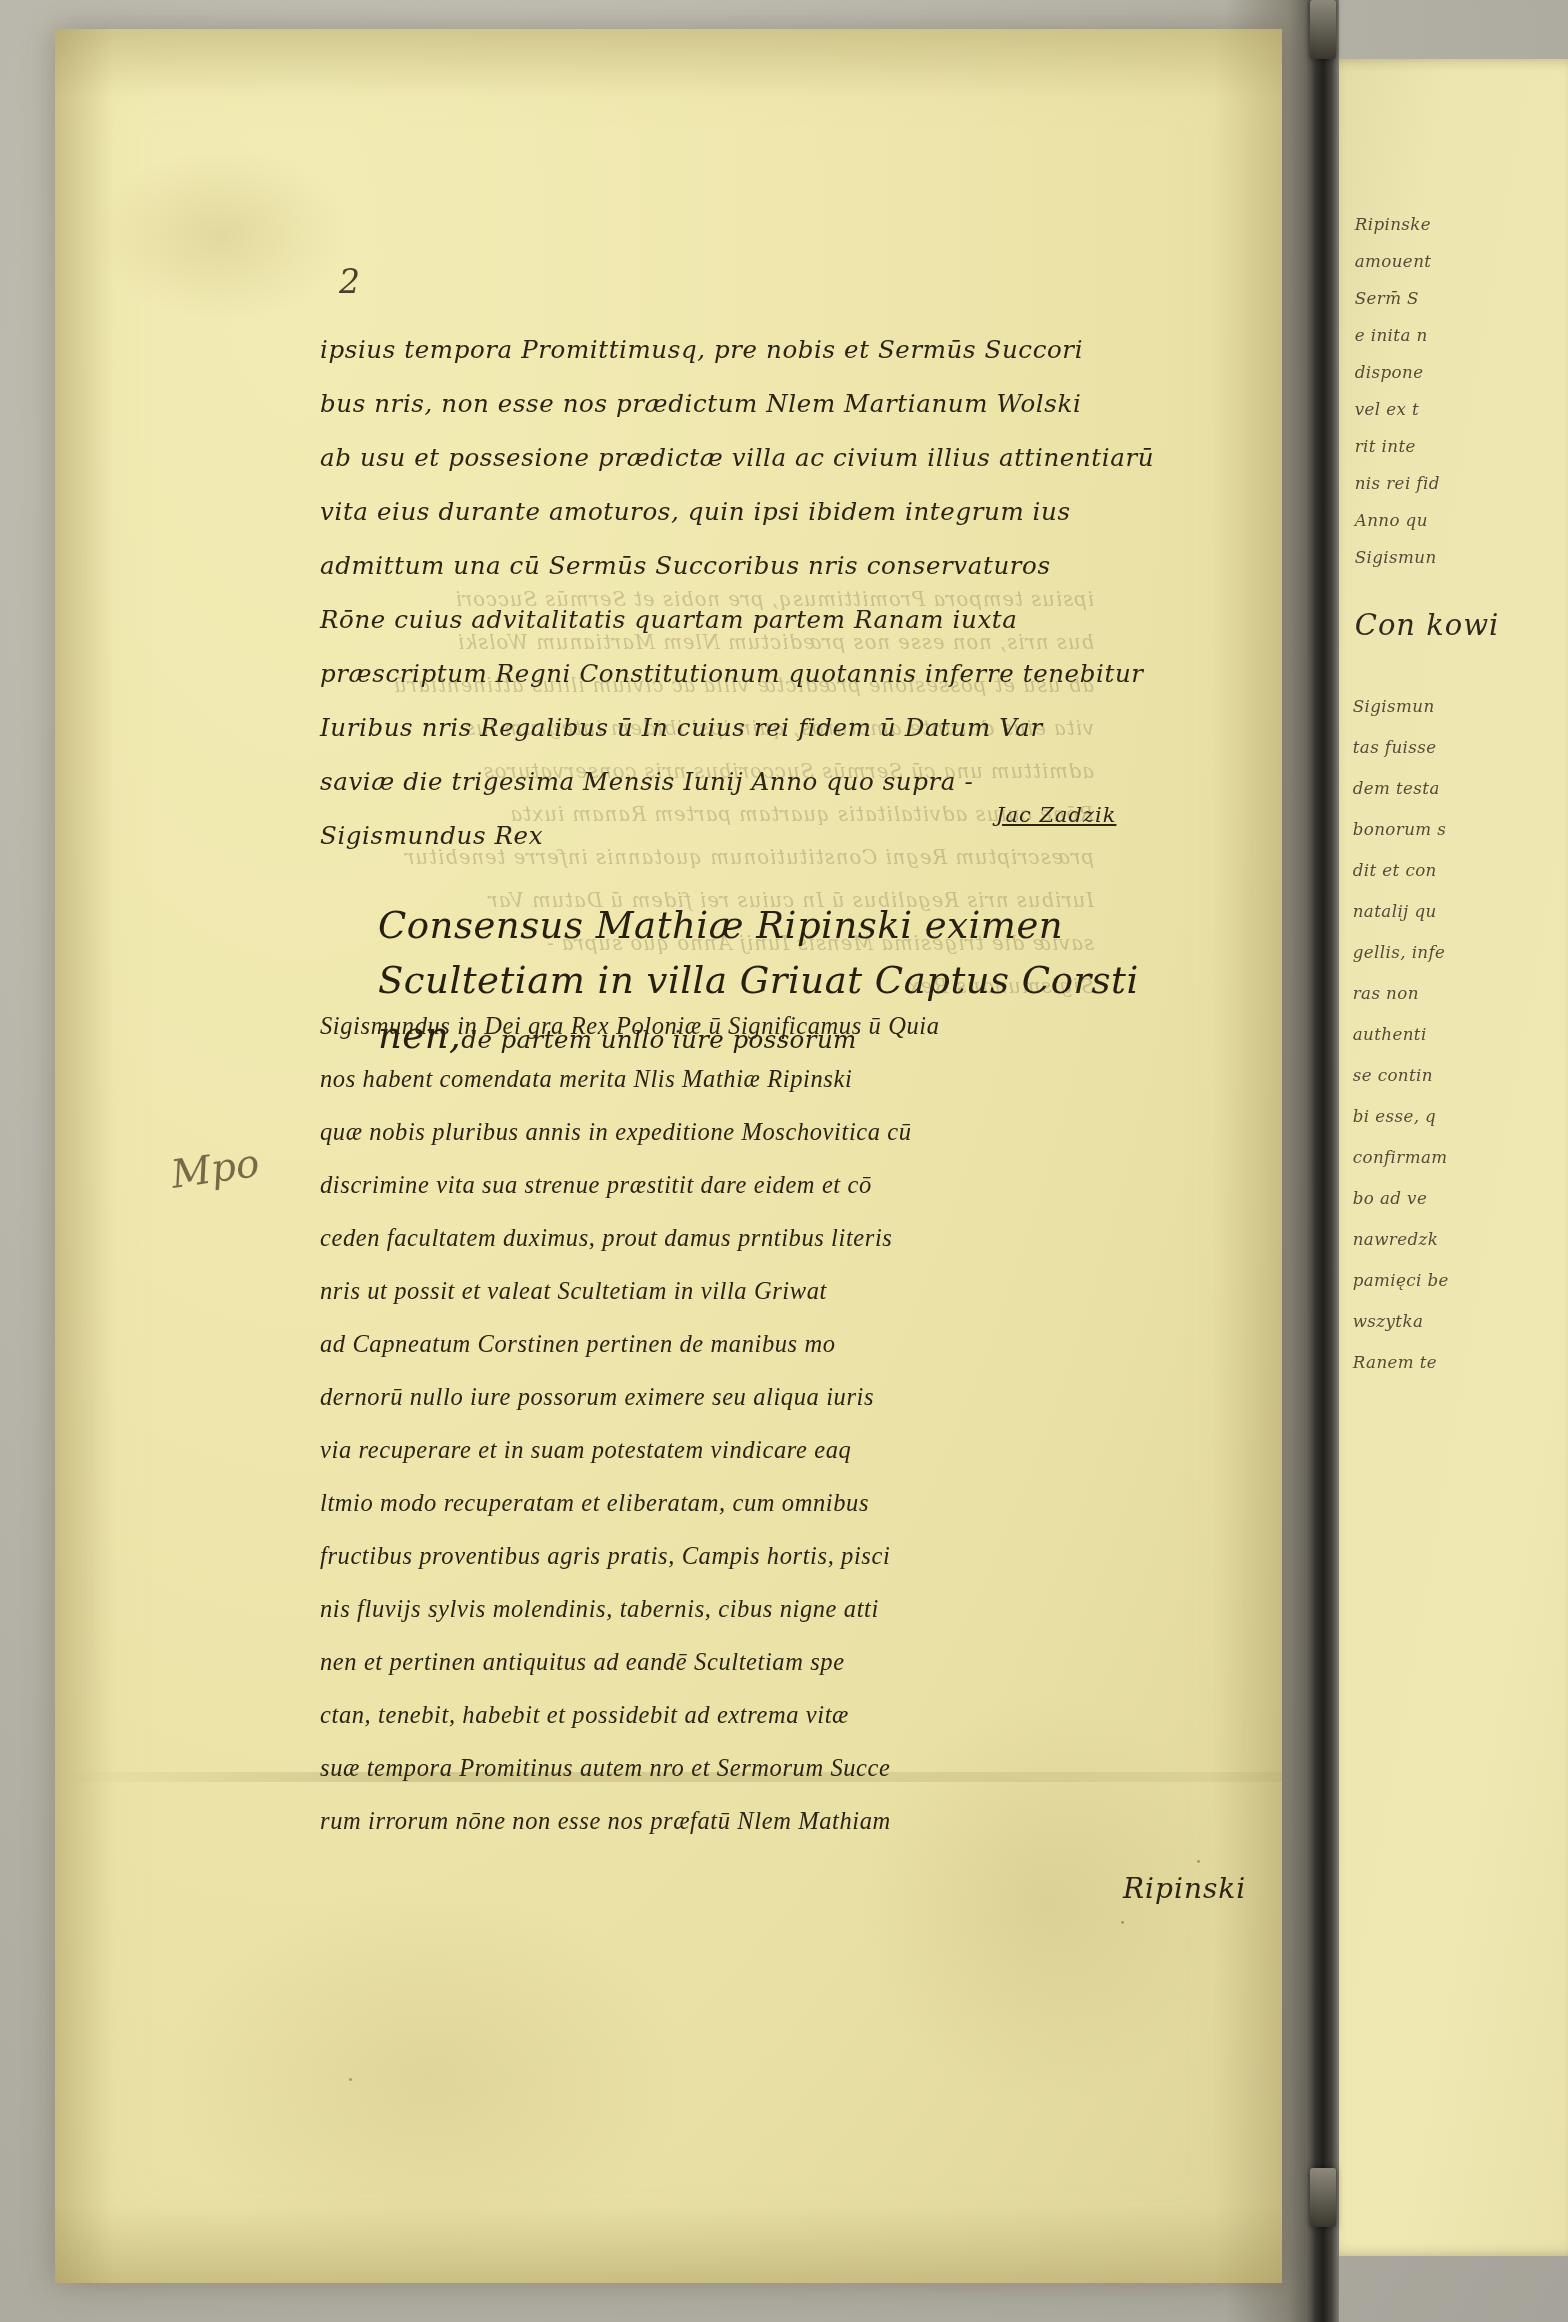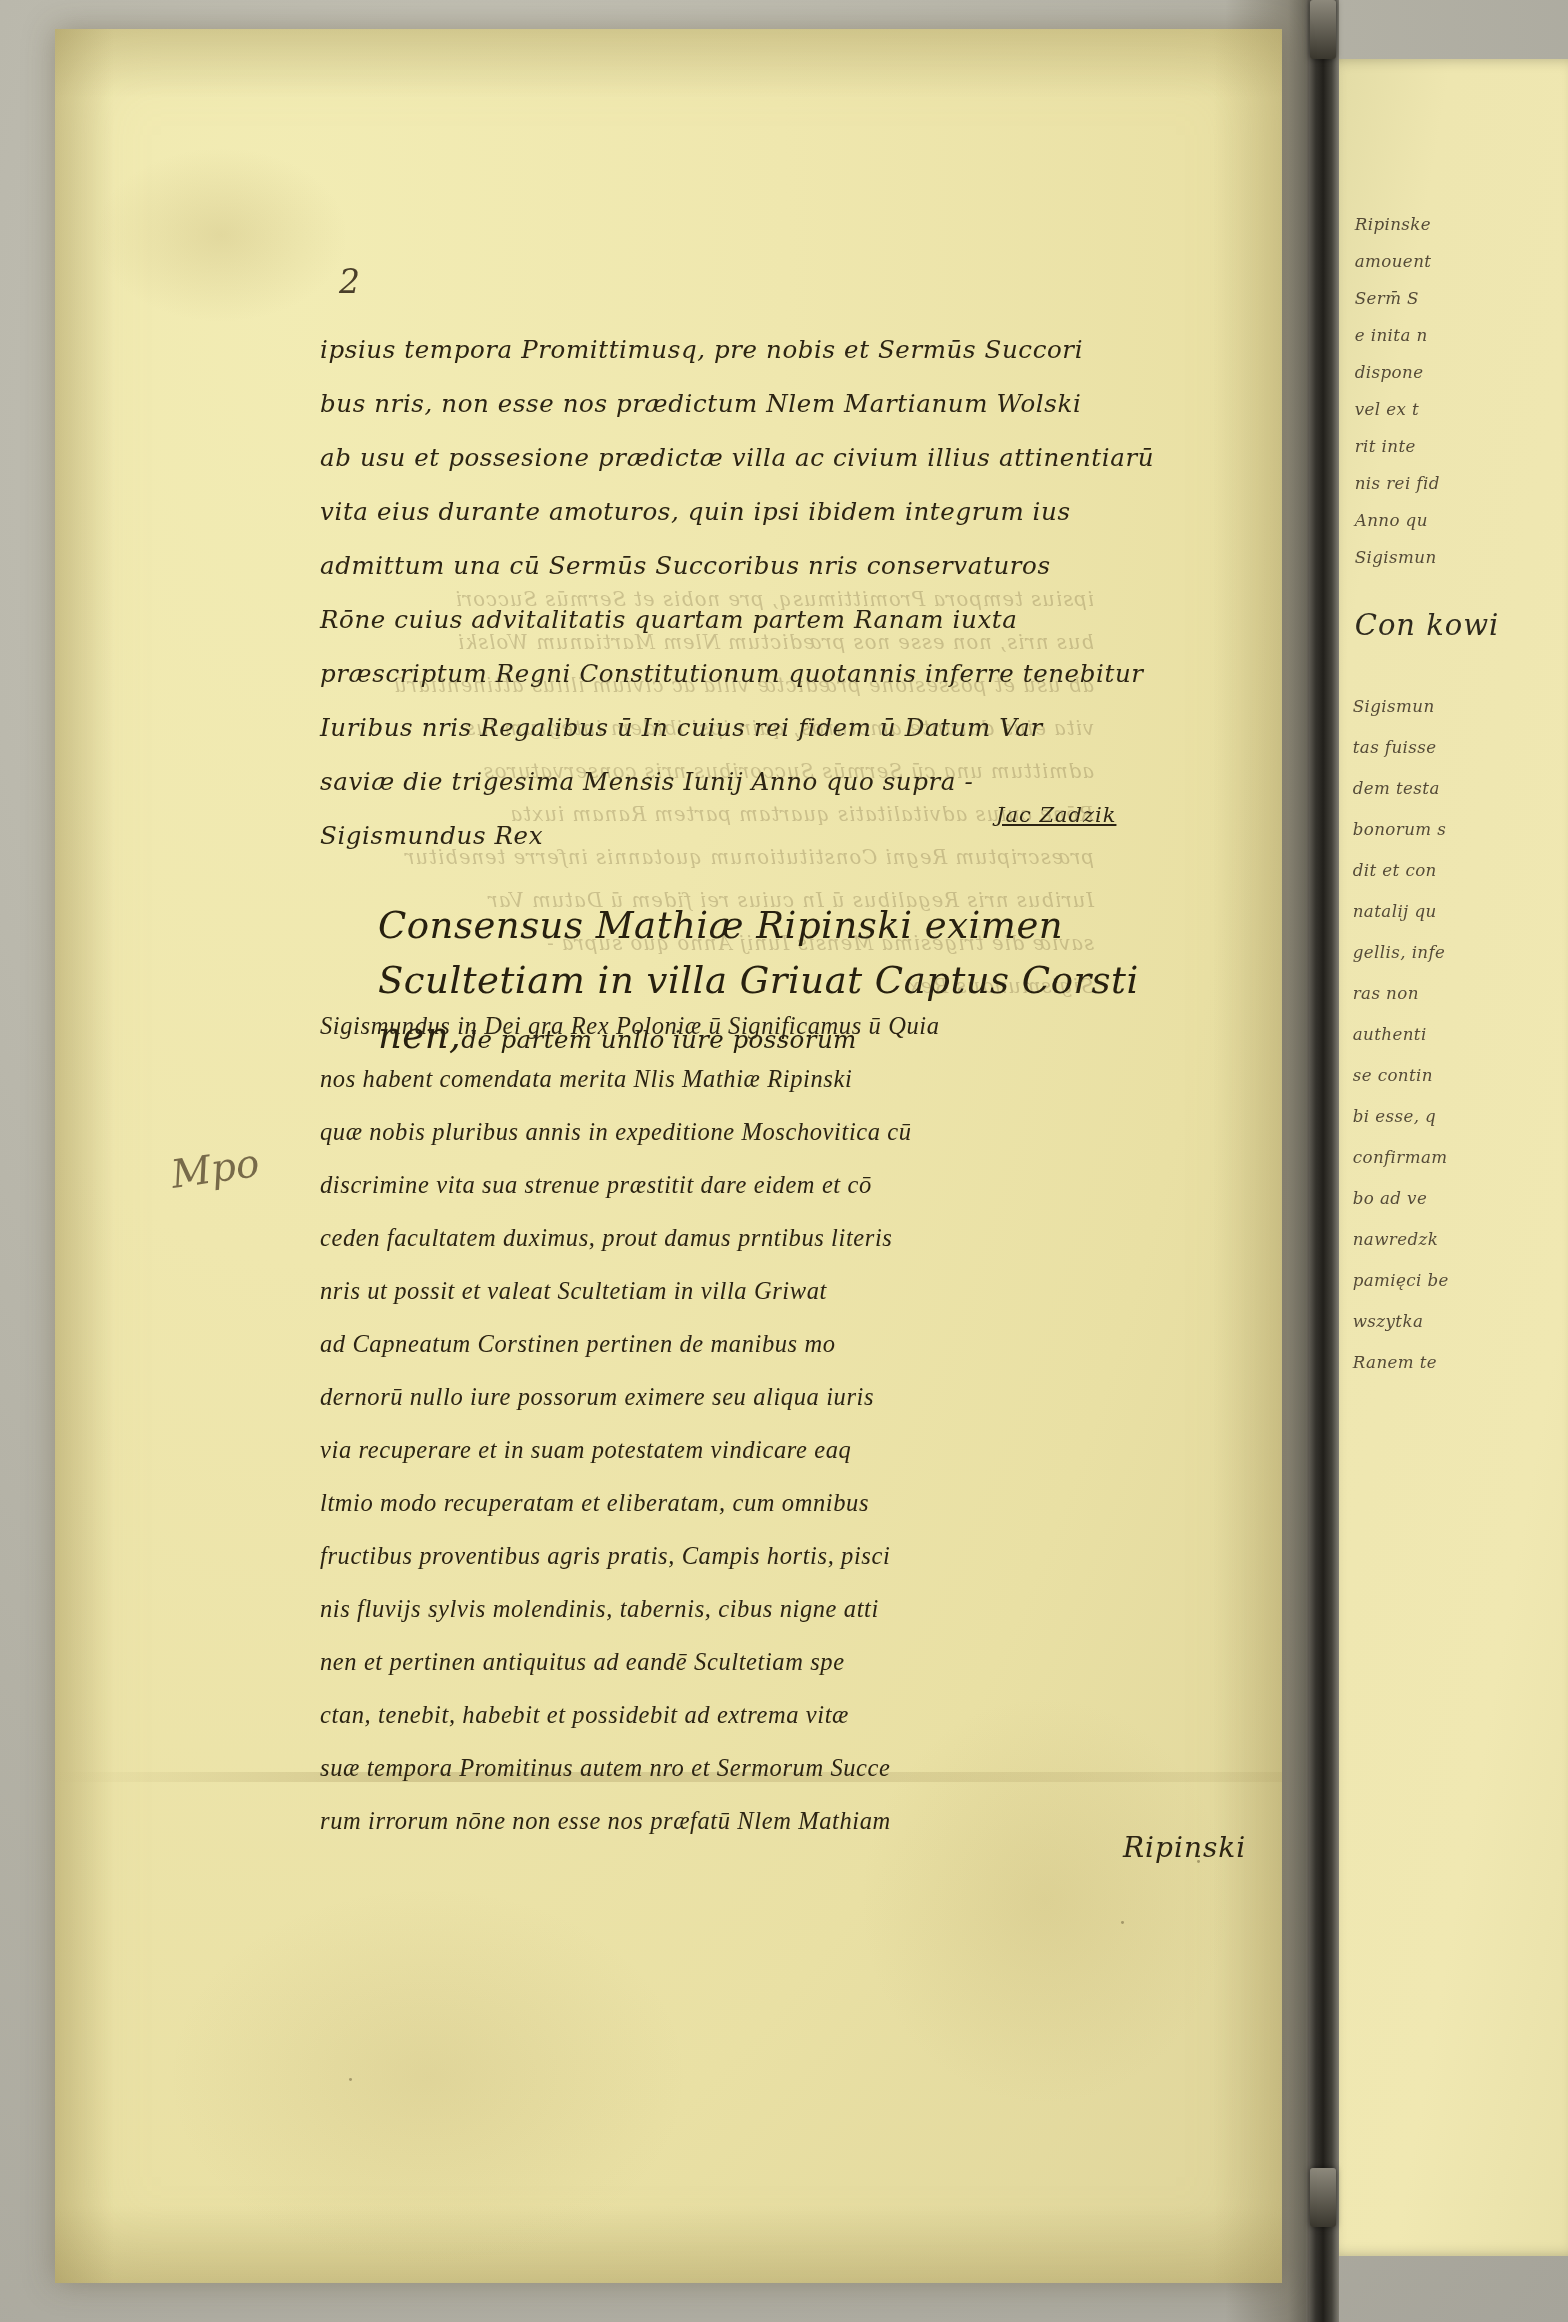--- a/index.html
+++ b/index.html
@@ -209,21 +209,21 @@
     width: 941px;
     font-size: 24.5px;
     line-height: 53px;
     letter-spacing: 0.6px;
     white-space: pre-line;
     font-family: Liberation Serif, serif;
   }
   .sig-2 {
     position: absolute;
     left: 1068px;
-    top: 1802px;
+    top: 1843px;
     font-size: 28px;
     letter-spacing: 1px;
   }
 
   
   .speck {
     position: absolute;
     width: 2.9px; height: 2.9px;
     background: rgba(90,78,46,.45);
     border-radius: 50%;

